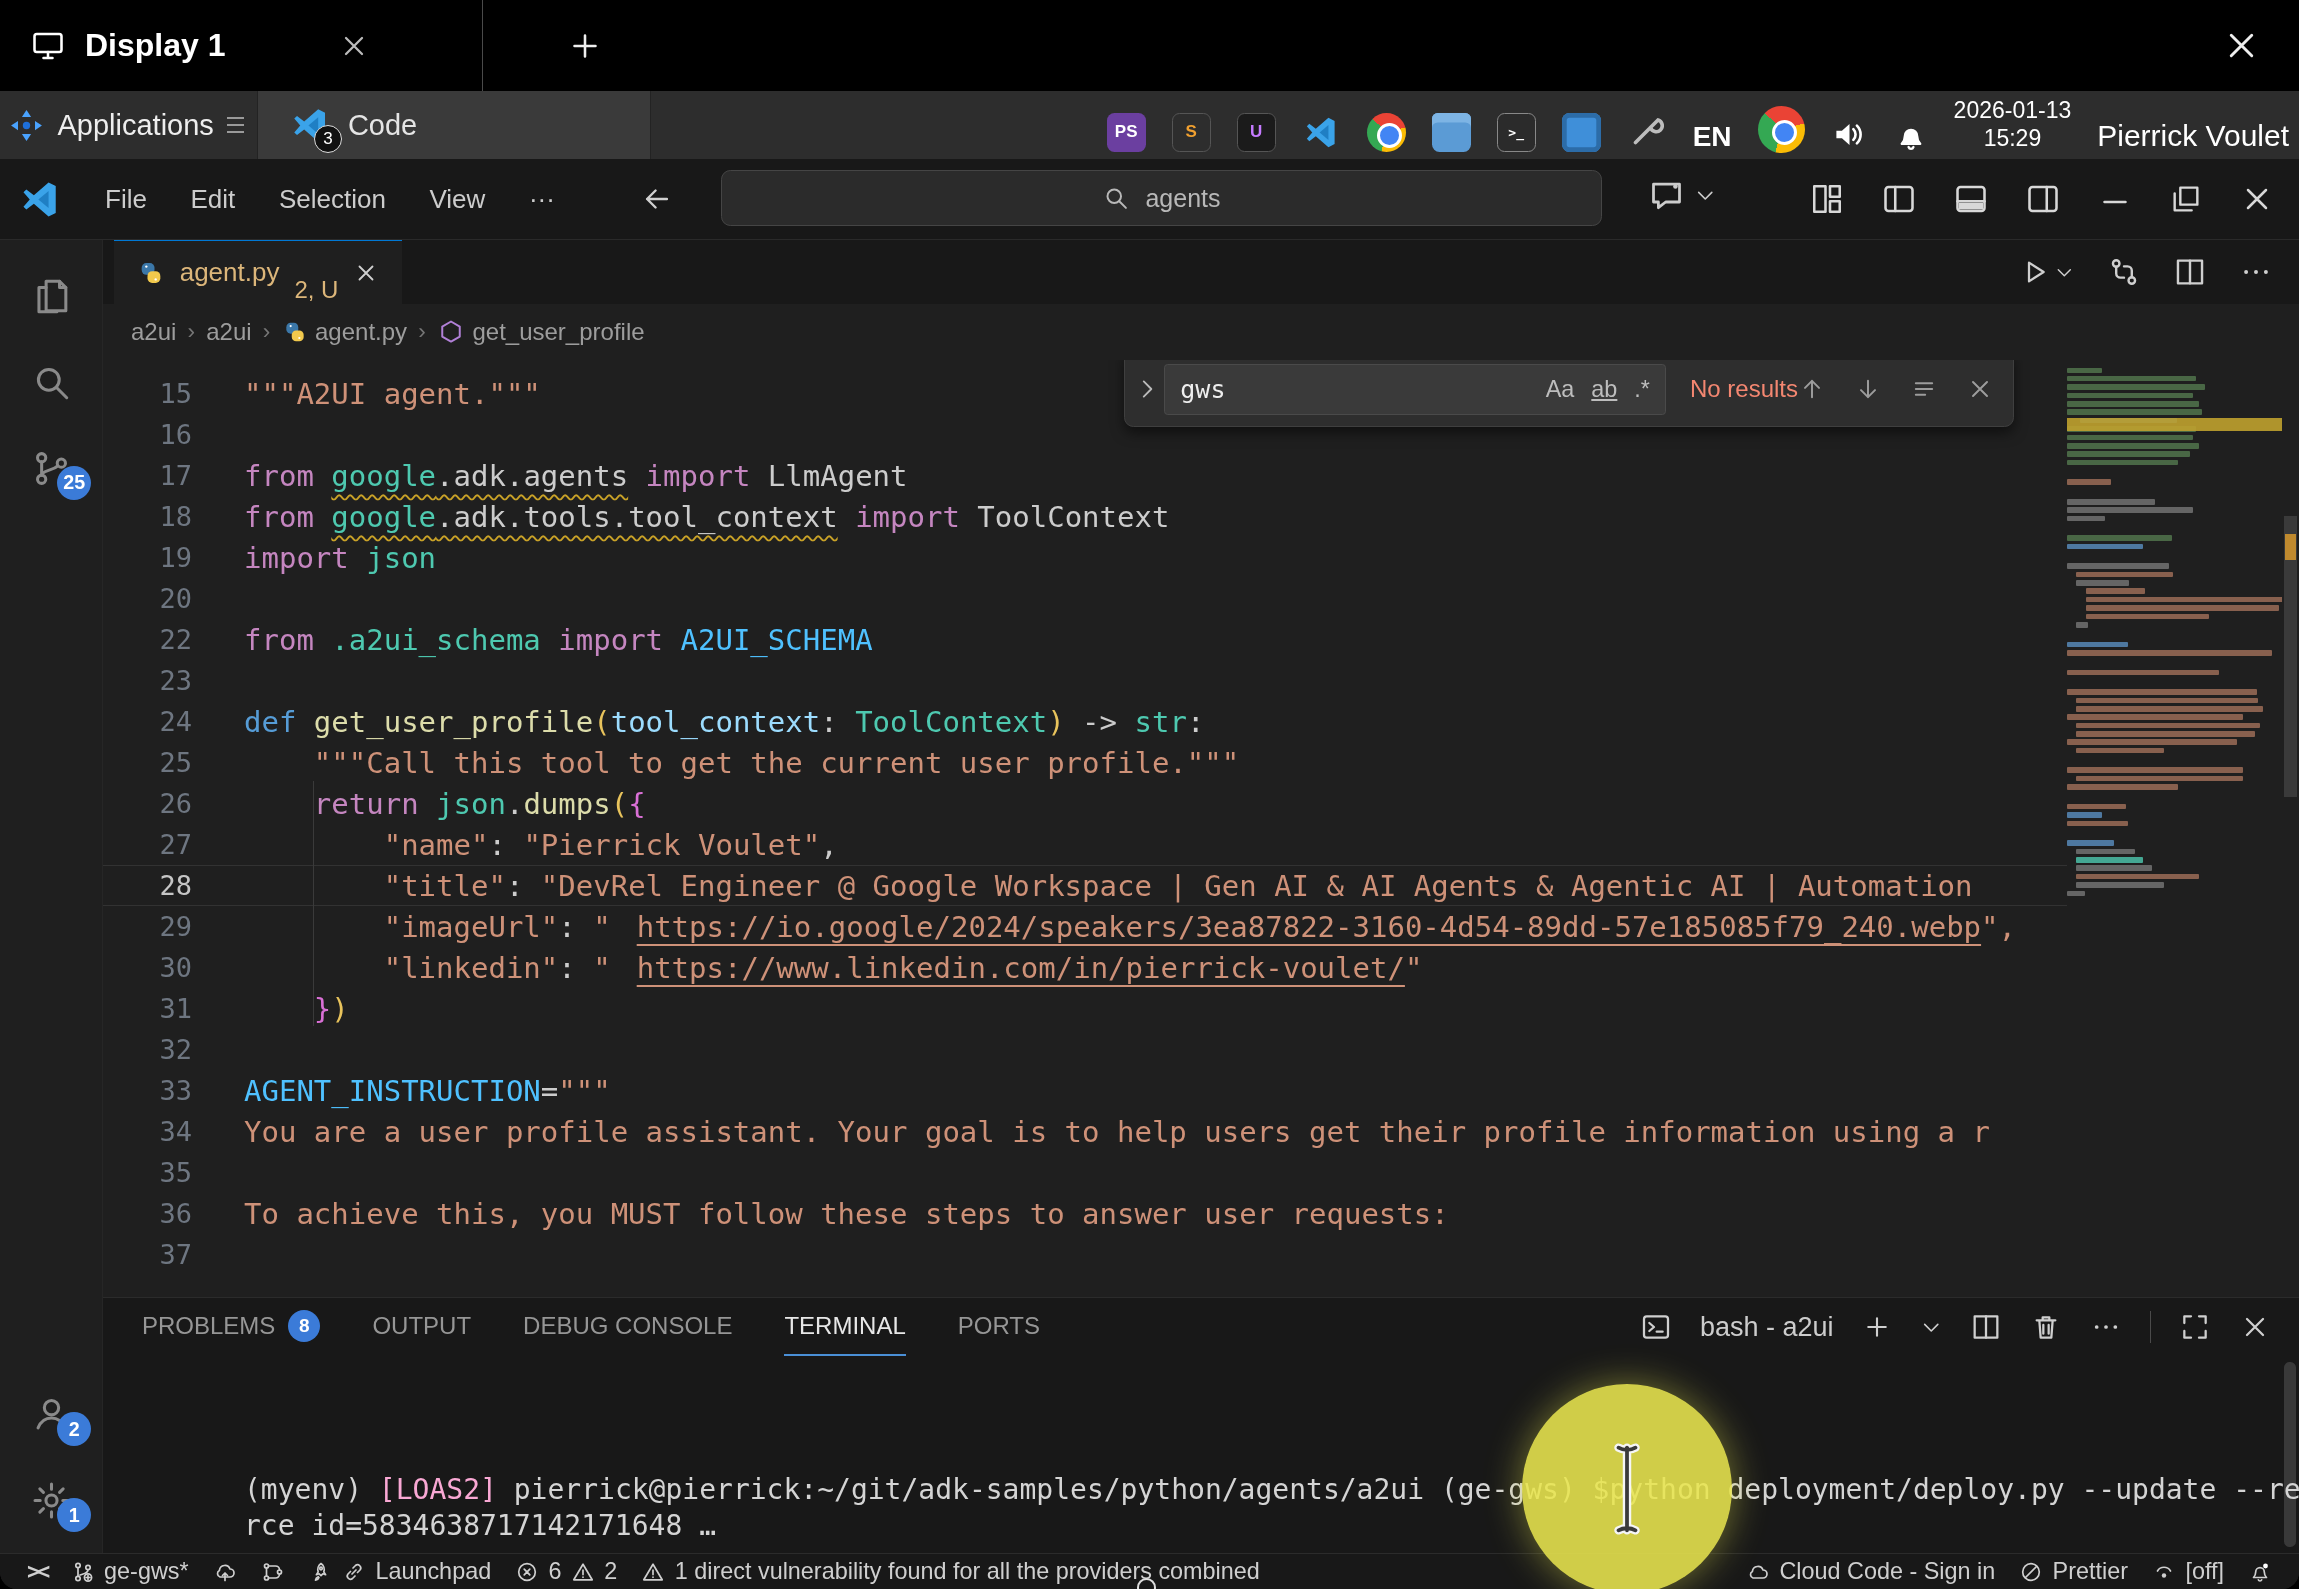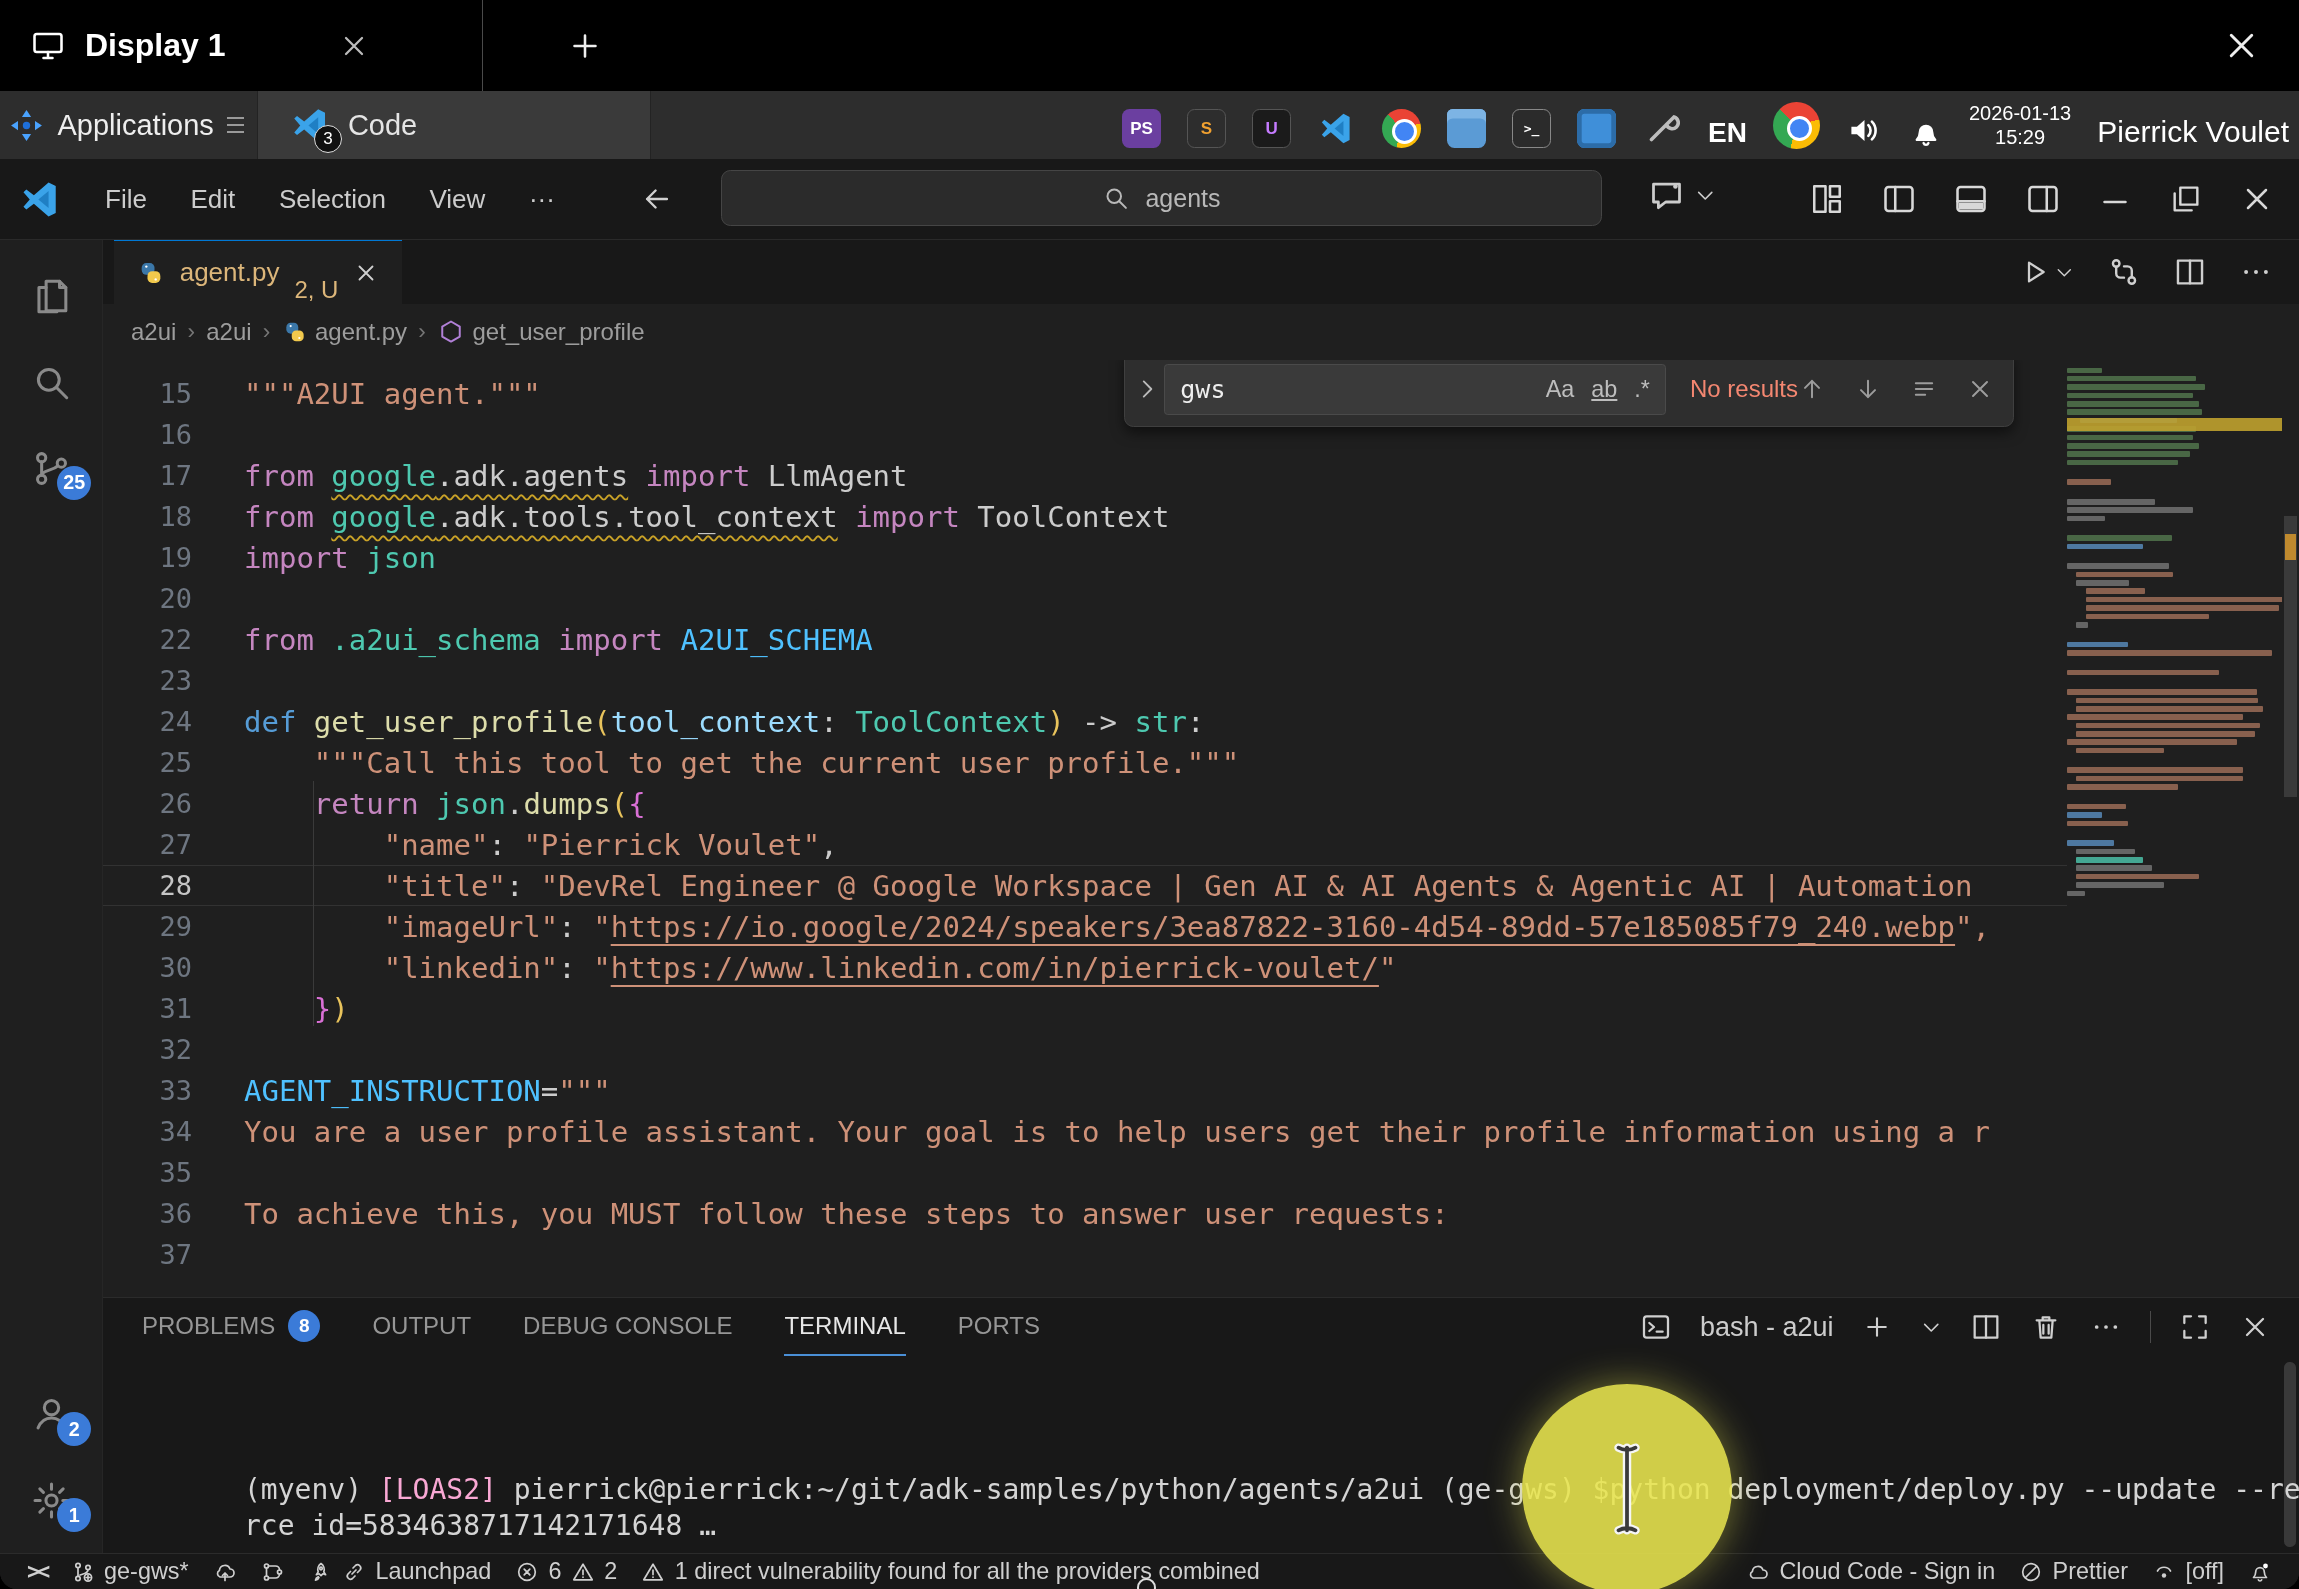--- a/index.html
+++ b/index.html
@@ -25,21 +25,21 @@
   .task-button { height:100%; display:flex; align-items:center; gap:17px; padding:0 32px; background:#3a3a3a; border-left:0.9px solid #232323; border-right:0.9px solid #232323; min-width:394px; }
   .task-label { font-size:29px; color:#e5e5e5; }
   .vsc-badge-wrap { position:relative; width:41px; height:41px; }
   .task-badge { position:absolute; right:-11.2px; bottom:-7.5px; width:28px; height:28px; border-radius:50%; background:#111; border:1.9px solid #ddd; color:#fff; font-size:17px; display:flex; align-items:center; justify-content:center; }
   .tray { margin-left:auto; display:flex; align-items:flex-end; gap:26px; padding-right:10px; }
   .tray-icon { width:41px; height:41px; display:flex; align-items:center; justify-content:center; }
   .sq { width:39px; height:39px; border-radius:7.5px; display:flex; align-items:center; justify-content:center; font-size:17px; font-weight:700; color:#fff; }
   .chrome-ball { width:39px; height:39px; border-radius:50%; background:conic-gradient(from -45deg,#ea4335 0 120deg,#fbbc05 0 240deg,#34a853 0 360deg); position:relative; }
   .chrome-ball::after { content:""; position:absolute; left:50%; top:50%; width:19px; height:19px; margin:-9.4px 0 0 -9.4px; border-radius:50%; background:#4285f4; border:3.7px solid #fff; }
   .kbd-layout { font-size:28px; font-weight:700; color:#fff; }
-  .clock { display:flex; flex-direction:column; align-items:center; color:#fff; font-size:20px; line-height:1.2; }
+  .clock { display:flex; flex-direction:column; align-items:center; color:#fff; font-size:23px; line-height:1.2; }
   .tray-user { font-size:30px; color:#fff; white-space:nowrap; }
 
   
   .vscode { position:absolute; left:0; top:159px; width:2299px; height:1430px; background:#1f1f1f; border-radius:0 0 17px 17px; overflow:hidden; }
 
   .titlebar { height:81px; background:#181818; border-bottom:0.9px solid #2a2a2a; display:flex; align-items:center; position:relative; }
   .vsc-logo { margin:0 24px 0 19px; }
   .menubar { display:flex; gap:5.6px; }
   .menu-item { padding:7.5px 19px; font-size:26px; color:#ccc; border-radius:7.5px; }
   .nav-arrows { display:flex; gap:41px; margin-left:66px; color:#d0d0d0; }
@@ -68,21 +68,21 @@
   .code-area { position:absolute; left:0; top:0; right:232px; bottom:0; overflow:hidden; padding-top:13px; }
   .code-row { display:flex; height:41px; align-items:center; white-space:pre; position:relative; }
   .ln { width:89px; flex:none; text-align:right; color:#6e7681; font-size:27px; font-family:"DejaVu Sans Mono",monospace; }
   .code { padding-left:52px; font-size:29px; font-family:"DejaVu Sans Mono",monospace; color:#ccc; }
   .code-row.current { border-top:0.9px solid #323232; border-bottom:0.9px solid #323232; }
   .code-row.current .ln { color:#c6c6c6; }
   .tk-k{color:#C586C0} .tk-t{color:#4EC9B0} .tk-s{color:#CE9178} .tk-c{color:#6A9955}
   .tk-d{color:#569CD6} .tk-f{color:#DCDCAA} .tk-v{color:#9CDCFE} .tk-C{color:#4FC1FF}
   .tk-w{color:#cccccc} .tk-y{color:#E8C35C} .tk-p{color:#DA70D6}
   .deco-sq { text-decoration:underline; text-decoration-style:wavy; text-decoration-color:#c9a227; text-decoration-thickness:1.9px; text-underline-offset:7.5px; }
-  .deco-ln { text-decoration:underline; text-underline-offset:6.6px; }
+  .deco-ln { text-decoration:underline; text-underline-offset:6.6px;margin-left:26px; }
   .indent-guide { position:absolute; width:0.9px; background:#3a3a3a; left:210px; }
 
   .find { position:absolute; top:-8.4px; left:1021px; width:890px; height:75px; background:#2e2e2e; border:0.9px solid #3f3f3f; border-radius:0 0 9.4px 9.4px; box-shadow:0 5.6px 13px rgba(0,0,0,.5); display:flex; align-items:center; z-index:30; padding:0 19px 0 5.6px; }
   .find-toggle { width:34px; color:#bbb; display:flex; justify-content:center; }
   .find-input { width:506px; height:51px; background:#3a3a3a; border:0.9px solid #4a4a4a; border-radius:3.7px; display:flex; align-items:center; padding:0 15px; gap:17px; }
   .find-value { flex:1; color:#eee; font-size:25px; font-family:"DejaVu Sans Mono",monospace; }
   .find-opt { color:#bdbdbd; font-size:23.4px; }
   .find-opt.word { text-decoration:underline; }
   .find-status { color:#f48771; font-size:24px; margin-left:24px; white-space:nowrap; }
   .find-actions { margin-left:auto; display:flex; align-items:center; gap:28px; color:#9c9c9c; }

